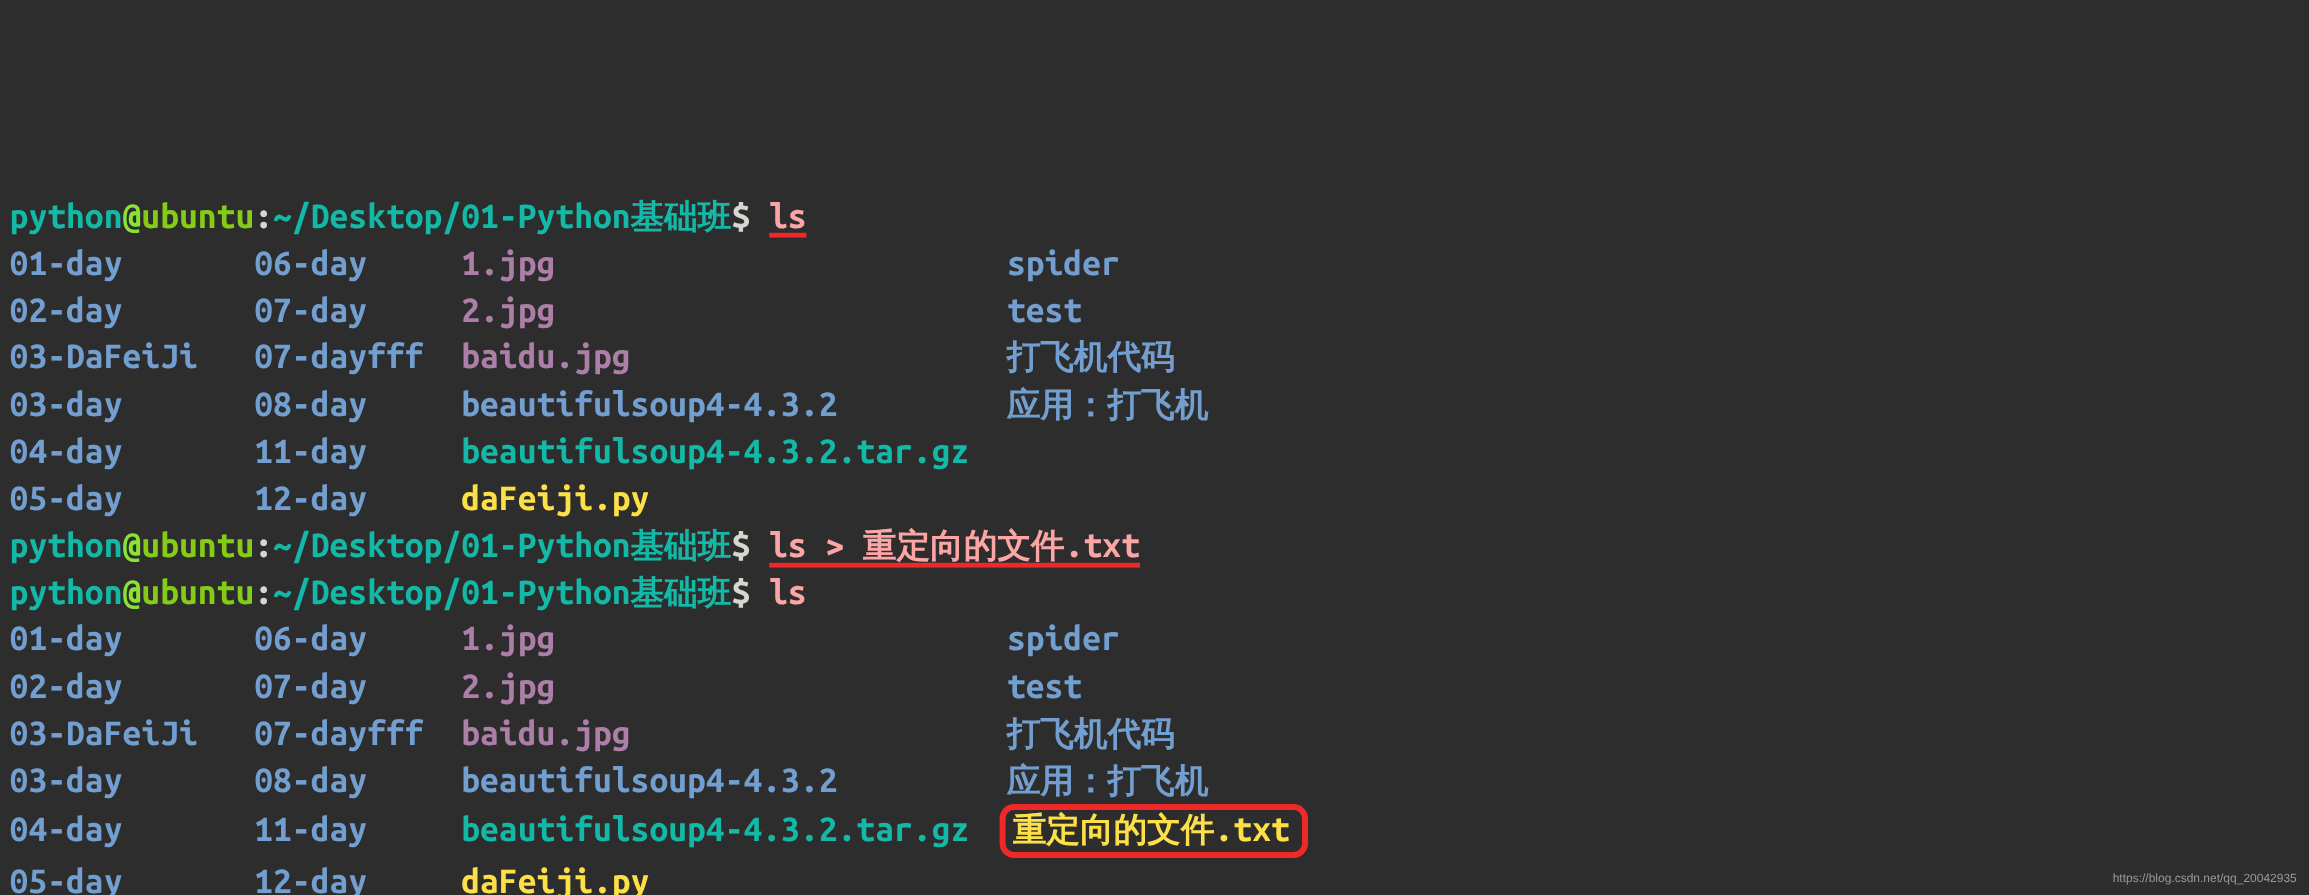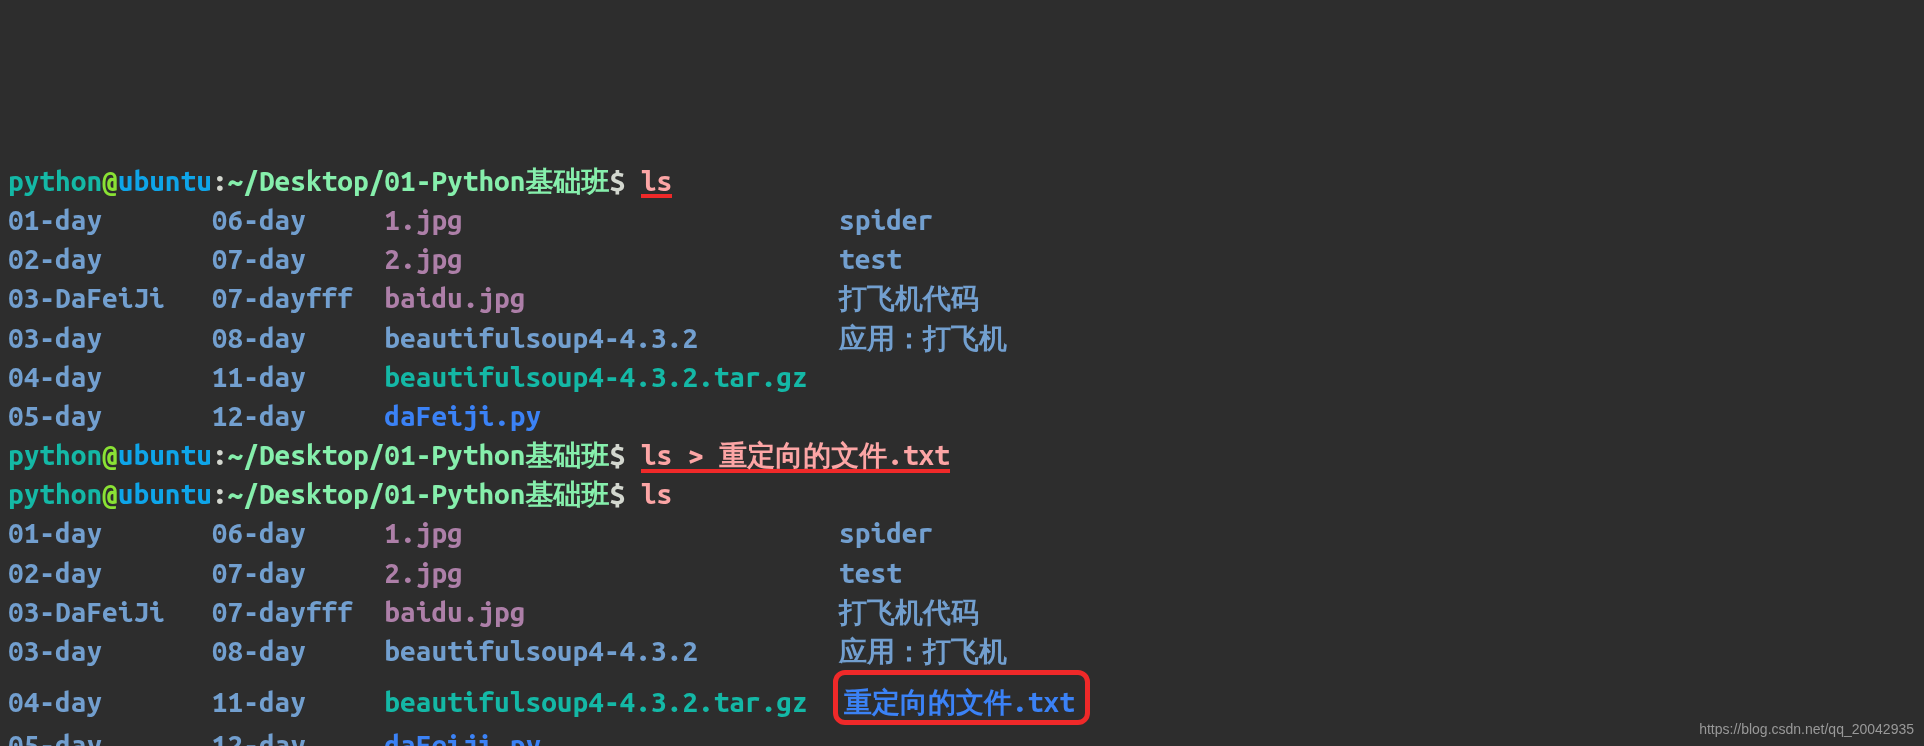--- a/index.html
+++ b/index.html
@@ -15,50 +15,50 @@
       line-height: 1.4;
       padding: 4px 8px;
       white-space: pre;
       color: #d3d7cf;
       width: 1924px;
       height: 746px;
       overflow: hidden;
       position: relative;
     }
     .user { color: #14b8a6; }
-    .host { color: #0ea5e9; }
+    .host { color: #84cc16; }
     .at { color: #8ae234; }
     .colon { color: #d3d7cf; }
-    .path { color: #86efac; }
+    .path { color: #14b8a6; }
     .dollar { color: #d3d7cf; }
     .cmd { color: #fca5a5; }
     .dir { color: #729fcf; margin-top: 18px; }
     .img { color: #ad7fa8; text-align: center; }
     .archive { color: #14b8a6; }
-    .file { color: #3b82f6; }
+    .file { color: #fde047; }
     .line { display: block; }
     .underline-red {
       border-bottom: 4px solid #ef2929;
       padding-bottom: 0;
       display: inline-block;
       line-height: 0.95;
     }
     .box-red {
       border: 5px solid #ef2929;
       border-radius: 12px;
-      padding: 12px 10px 2px 6px;
+      padding: 2px 10px 2px 6px;
       display: inline-block;
       line-height: 1.1;
       margin-left: -6px;
     }
     .watermark {
       position: absolute;
       bottom: 6px;
       right: 10px;
-      font-size: 14px;
+      font-size: 10px;
       font-weight: normal;
       color: #999;
       font-family: Arial, sans-serif;
     }
   </style>
 </head>
 <body>
 
 
 

